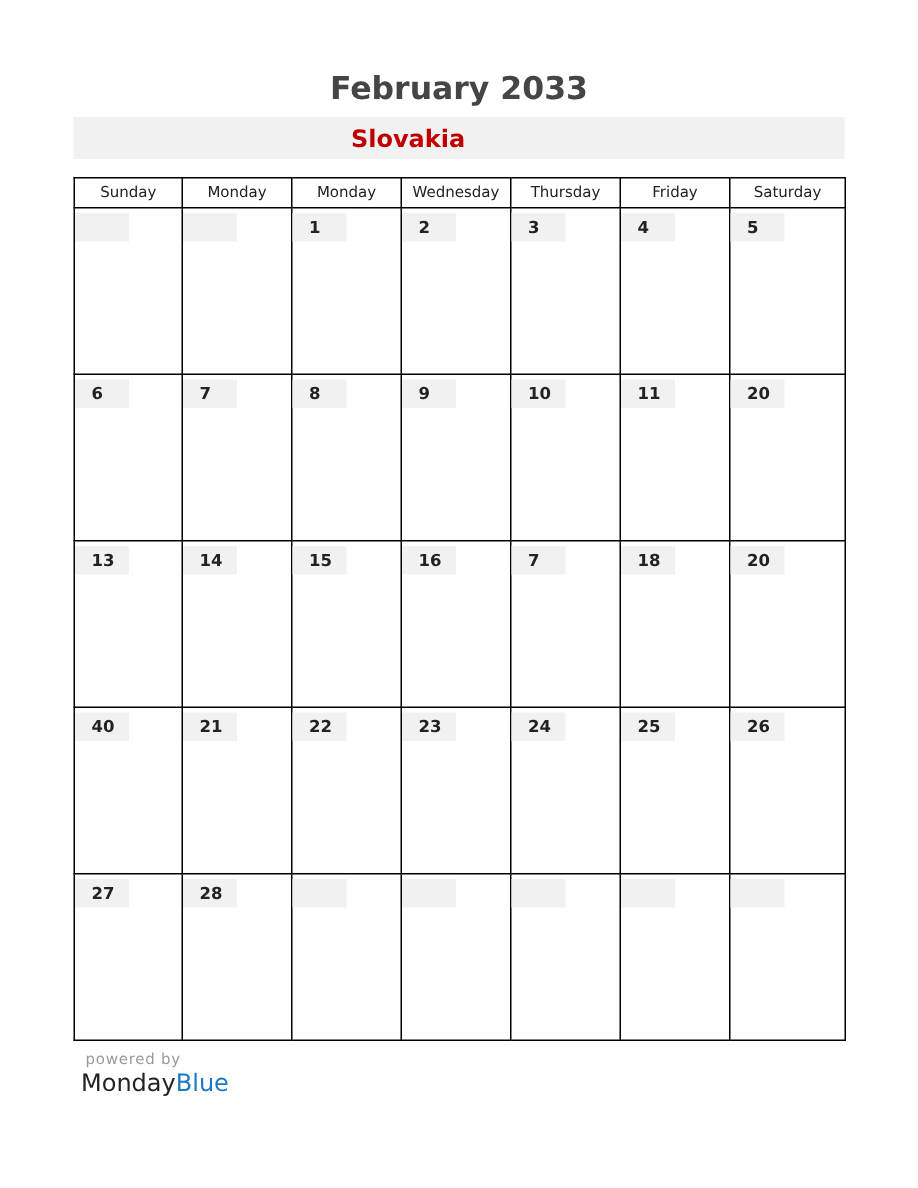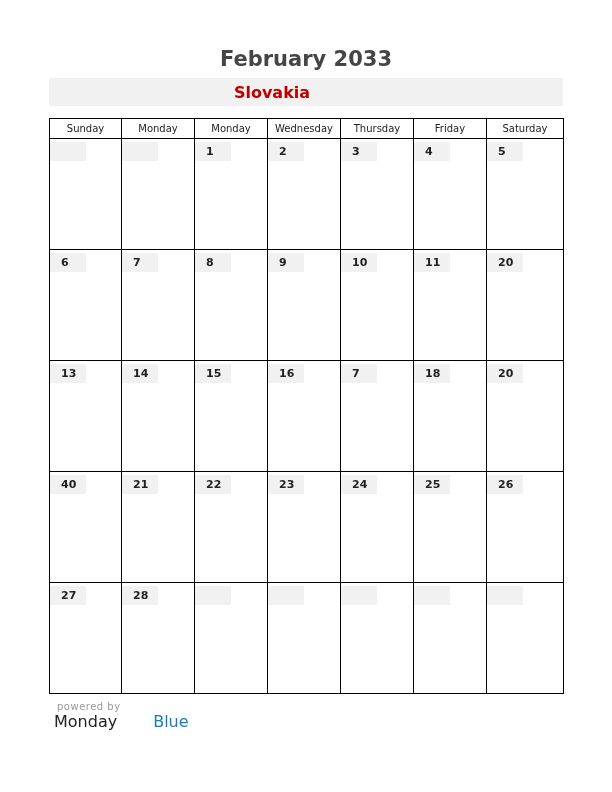--- a/index.html
+++ b/index.html
@@ -8,21 +8,21 @@
   .country-bar { position:absolute; left:49px; top:78px; width:514px; height:28px; background:#f1f1f1; }
   .country { position:absolute; left:0; top:5px; width:446px; text-align:center; font-size:16px; font-weight:bold; color:#c00000; }
   table.cal { position:absolute; left:49px; top:118px; border-collapse:collapse; table-layout:fixed; width:515px; }
   table.cal th, table.cal td { border:1px solid #000; padding:0; }
   table.cal th { height:19px; font-weight:normal; font-size:10px; color:#222; text-align:center; }
   table.cal td { height:110px; vertical-align:top; position:relative; }
   .daynum { display:block; width:36px; height:19px; margin-top:3px; background:#f1f1f1; font-size:11px; font-weight:bold; color:#222; line-height:19px; padding-left:0; box-sizing:border-box; }
   .daynum span { padding-left:11px; }
   .powered { position:absolute; left:57px; top:701px; font-size:10px; color:#999; letter-spacing:0.5px; }
   .brand { position:absolute; left:54px; top:712px; font-size:16px; color:#222; }
-  .brand .blue { color:#1a7bc4;margin-left:36px; }
+  .brand .blue { color:#1a7bc4; }
 </style>
 </head>
 <body>
 
 <div class="title">February 2033</div>
 <div class="country-bar">
   <div class="country">Slovakia</div>
 </div>
 
 <table class="cal">

